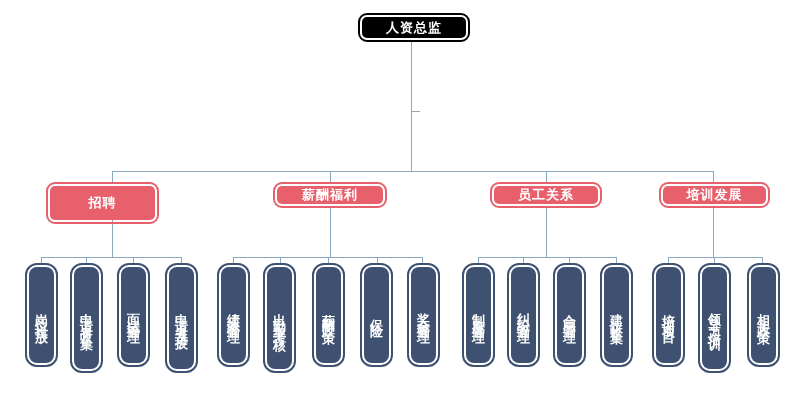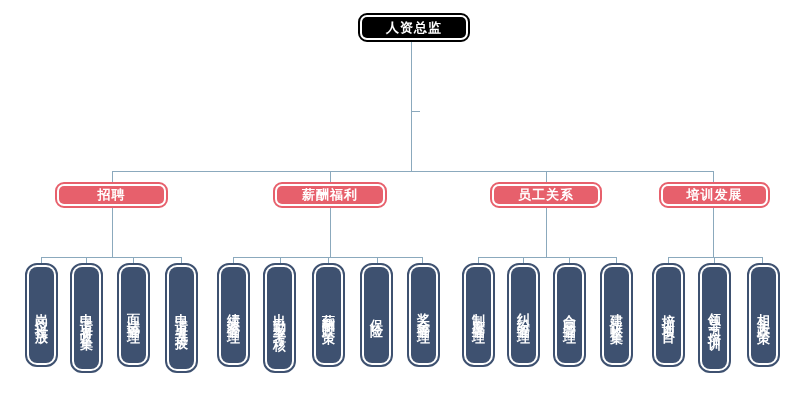--- a/index.html
+++ b/index.html
@@ -71,21 +71,21 @@
   <div class="line vline" style="left:616px;top:257px;height:6px;"></div>
   <div class="line vline" style="left:668px;top:257px;height:6px;"></div>
   <div class="line vline" style="left:714px;top:257px;height:6px;"></div>
   <div class="line vline" style="left:762px;top:257px;height:6px;"></div>
 
   <div class="node root" style="left:358px;top:13px;width:112px;height:29px;">
     <span>人资总监</span>
   </div>
 
 
-  <div class="node dept" style="left:55px;top:182px;width:113px;height:26px;">
+  <div class="node dept" style="left:46px;top:182px;width:113px;height:42px;">
     <span>招聘</span>
   </div>
   <div class="node dept" style="left:273px;top:182px;width:114px;height:26px;text-align:center;">
     <span>薪酬福利</span>
   </div>
   <div class="node dept" style="left:490px;top:182px;width:112px;height:26px;">
     <span>员工关系</span>
   </div>
   <div class="node dept" style="left:659px;top:182px;width:111px;height:26px;">
     <span>培训发展</span>

